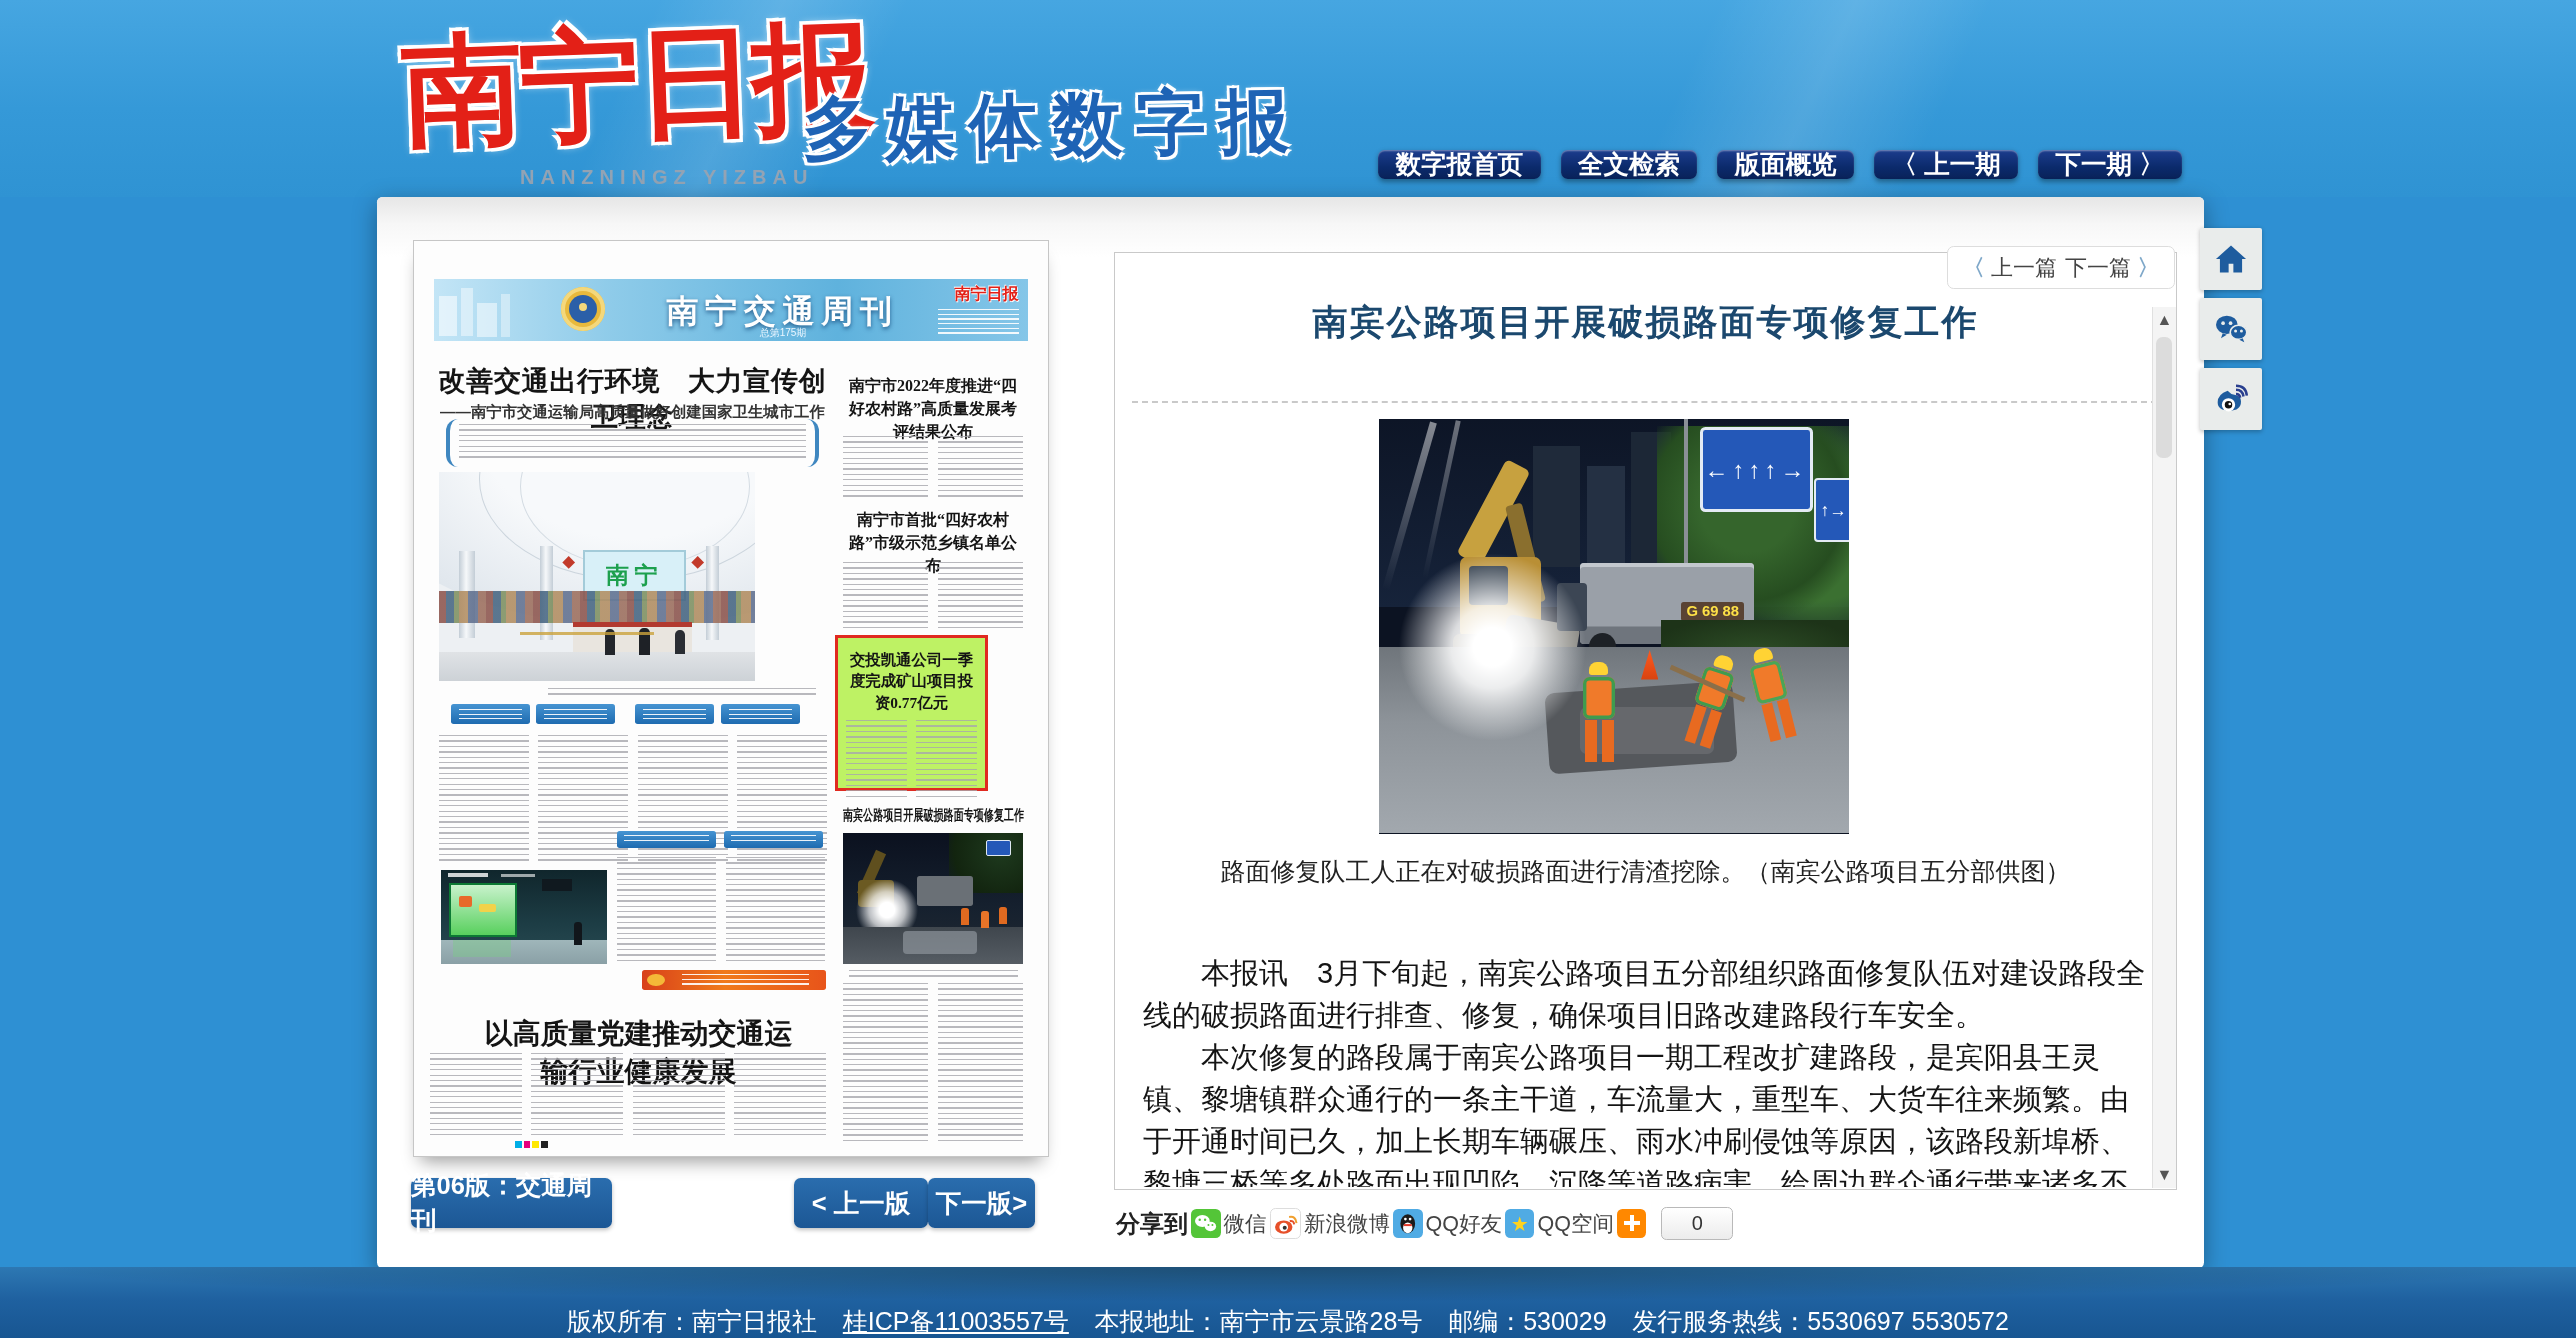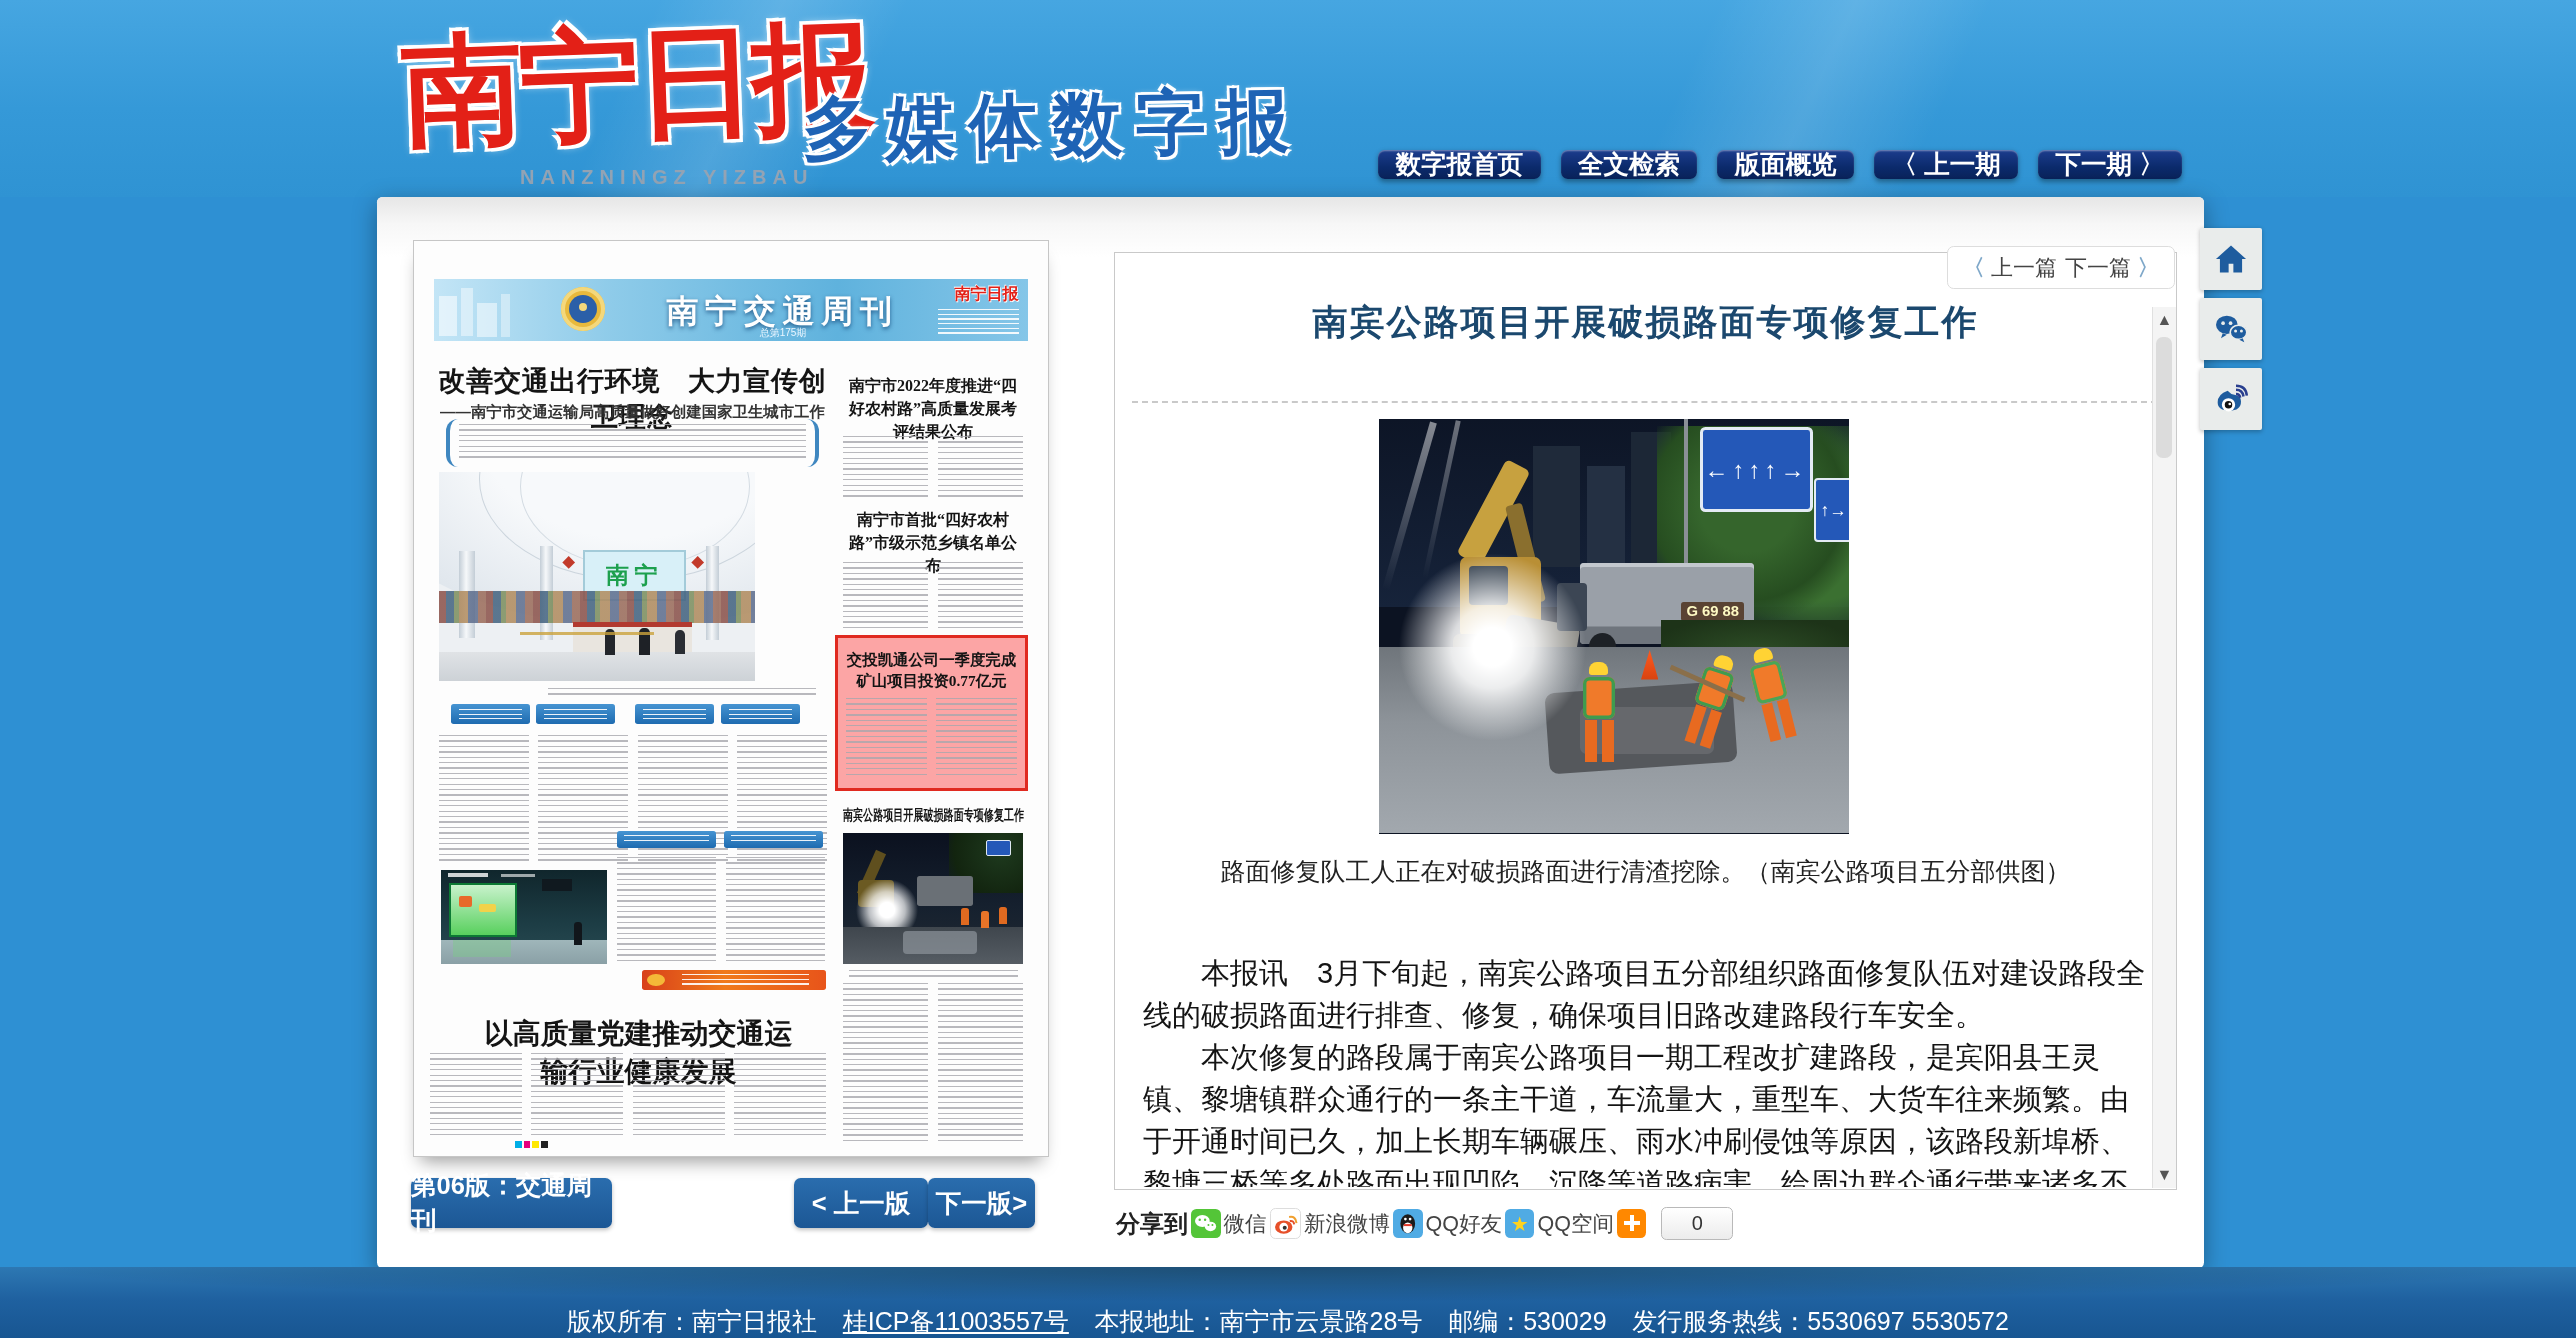--- a/index.html
+++ b/index.html
@@ -199,21 +199,21 @@
     <div class="b cols" style="left:429px;top:195px;width:180px;height:64px;">
       <div class="col ft-sm"></div>
       <div class="col ft-sm"></div>
     </div>
     <div class="b hl serif" style="left:429px;top:267px;width:180px;font-size:16px;line-height:23px;">南宁市首批“四好农村路”市级示范乡镇名单公布</div>
     <div class="b cols" style="left:429px;top:321px;width:180px;height:67px;">
       <div class="col ft-sm"></div>
       <div class="col ft-sm"></div>
     </div>
 
-    <div class="b" style="left:421px;top:394px;width:193px;height:156px;border:3.4px solid #e02a20;background:#fca5a5;box-sizing:border-box;">
+    <div class="b" style="left:421px;top:394px;width:153px;height:156px;border:3.4px solid #e02a20;background:#bef264;box-sizing:border-box;">
       <div class="hl serif" style="margin:10.7px 6.7px 6.7px;font-size:15.4px;line-height:21.5px;">交投凯通公司一季度完成矿山项目投资0.77亿元</div>
       <div class="cols" style="margin:5.4px 8px;height:81px;">
         <div class="col ft-sm"></div>
         <div class="col ft-sm"></div>
       </div>
     </div>
 
     <div class="b hl serif" style="left:429px;top:565px;width:180px;font-size:14.8px;white-space:nowrap;transform:scaleX(.68);transform-origin:left;">南宾公路项目开展破损路面专项修复工作</div>
 
     <div class="b photo" style="left:429px;top:592px;width:180px;height:131px;
@@ -274,21 +274,21 @@
            display:flex;align-items:center;justify-content:center;color:#fff;font-size:17.4px;font-weight:bold;">↑→</div>
       <div class="b" style="left:101px;top:40px;width:27px;height:107px;background:#c7a13f;transform:rotate(28deg);border-radius:5.4px;"></div>
       <div class="b" style="left:138px;top:84px;width:17.4px;height:101px;background:#8a6f2e;transform:rotate(-14deg);border-radius:4px;"></div>
       <div class="b" style="left:81px;top:138px;width:81px;height:81px;background:#b98f35;border-radius:6.7px;">
         <div class="b" style="left:9.4px;top:9.4px;width:39px;height:39px;background:#23303f;border-radius:4px;"></div>
       </div>
       <div class="b" style="left:74px;top:215px;width:114px;height:38px;background:#4a4536;border-radius:6.7px;"></div>
       <div class="b" style="left:124px;top:201px;width:74px;height:47px;background:#83827c;border-radius:6.7px;transform:rotate(10deg);"></div>
       <div class="b" style="left:201px;top:144px;width:174px;height:81px;background:#9aa0a8;border-radius:4px;
            box-shadow:inset 0 -17.4px 0 #6f757d,inset 0 4px 0 #c3c8ce;">
-        <div class="b" style="left:101px;top:39px;padding:1.3px 5.4px;background:#5a4333;color:#fef9c3;font-size:14.8px;font-weight:bold;border-radius:2.7px;">G 69 88</div>
+        <div class="b" style="left:101px;top:39px;padding:1.3px 5.4px;background:#5a4333;color:#fde047;font-size:14.8px;font-weight:bold;border-radius:2.7px;">G 69 88</div>
         <div class="b" style="left:-23px;top:20px;width:29.5px;height:48px;background:#3c4654;border-radius:4px;"></div>
         <div class="b" style="left:9.4px;top:70px;width:27px;height:27px;background:#1d2126;border-radius:50%;"></div>
         <div class="b" style="left:94px;top:70px;width:27px;height:27px;background:#1d2126;border-radius:50%;"></div>
         <div class="b" style="left:131px;top:70px;width:27px;height:27px;background:#1d2126;border-radius:50%;"></div>
       </div>
       <div class="b" style="left:282px;top:201px;width:188px;height:32px;background:radial-gradient(ellipse at 50% 100%,#2d4d26,#1d3318 80%);"></div>
       <div class="b" style="left:0;top:228px;width:470px;height:186px;background:linear-gradient(180deg,#6f757b,#8d9399 40%,#a2a8ae);"></div>
       <div class="b" style="left:168px;top:268px;width:188px;height:81px;background:#55585c;border-radius:9.4px;transform:rotate(-4deg);"></div>
       <div class="b" style="left:201px;top:288px;width:134px;height:47px;background:#6a6d70;border-radius:6.7px;opacity:.8;"></div>
       <div class="b" style="left:13.4px;top:134px;width:201px;height:188px;background:radial-gradient(circle,#ffffff 0 14%,rgba(255,255,255,.85) 30%,rgba(255,255,255,.35) 52%,transparent 68%);"></div>

